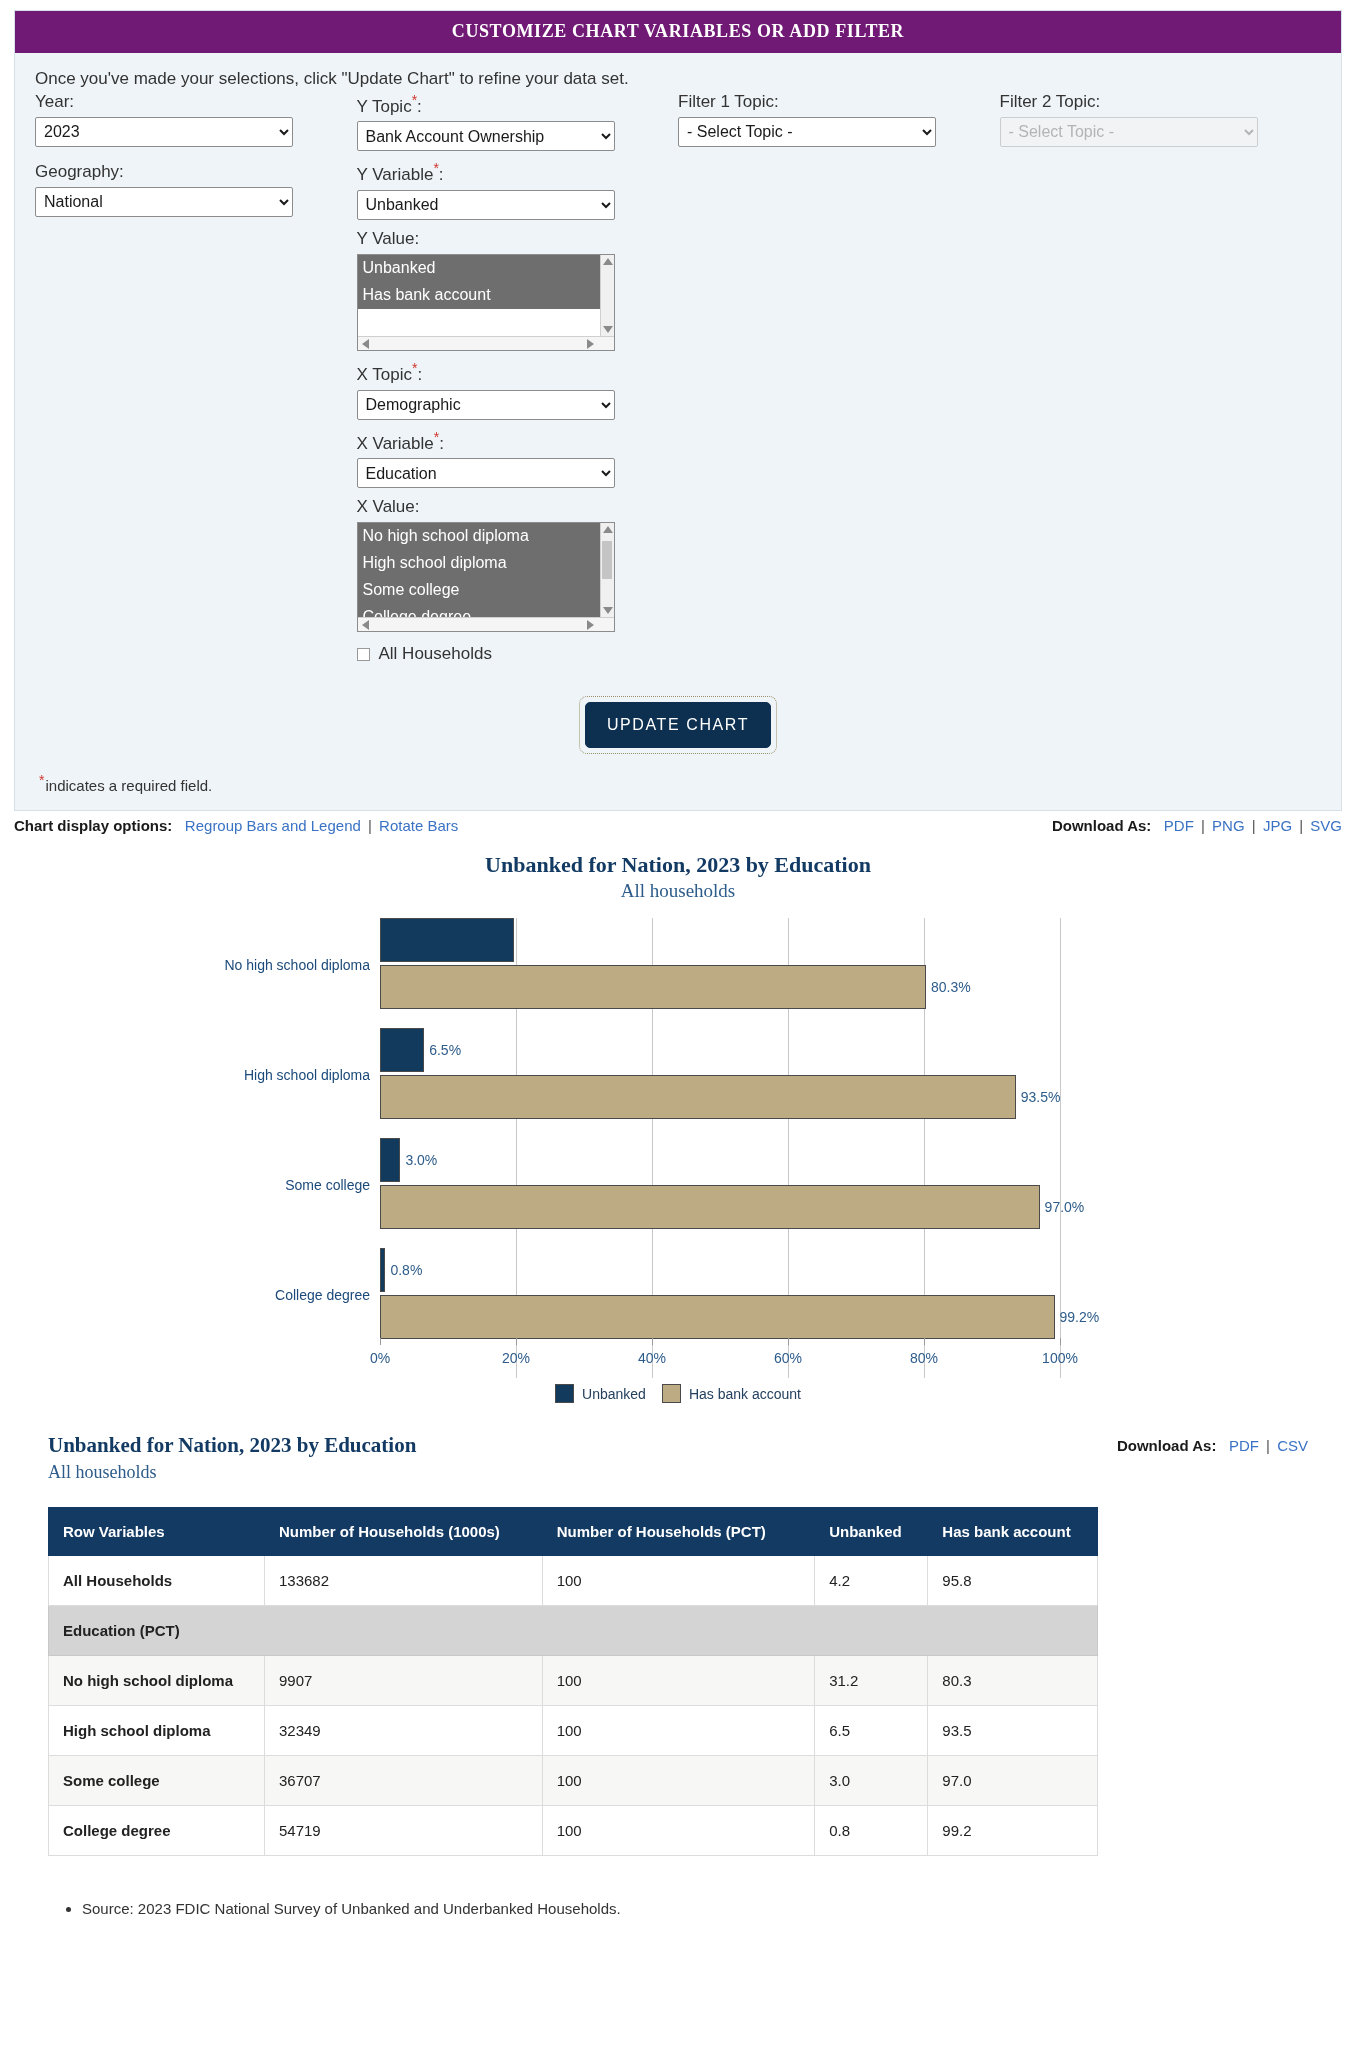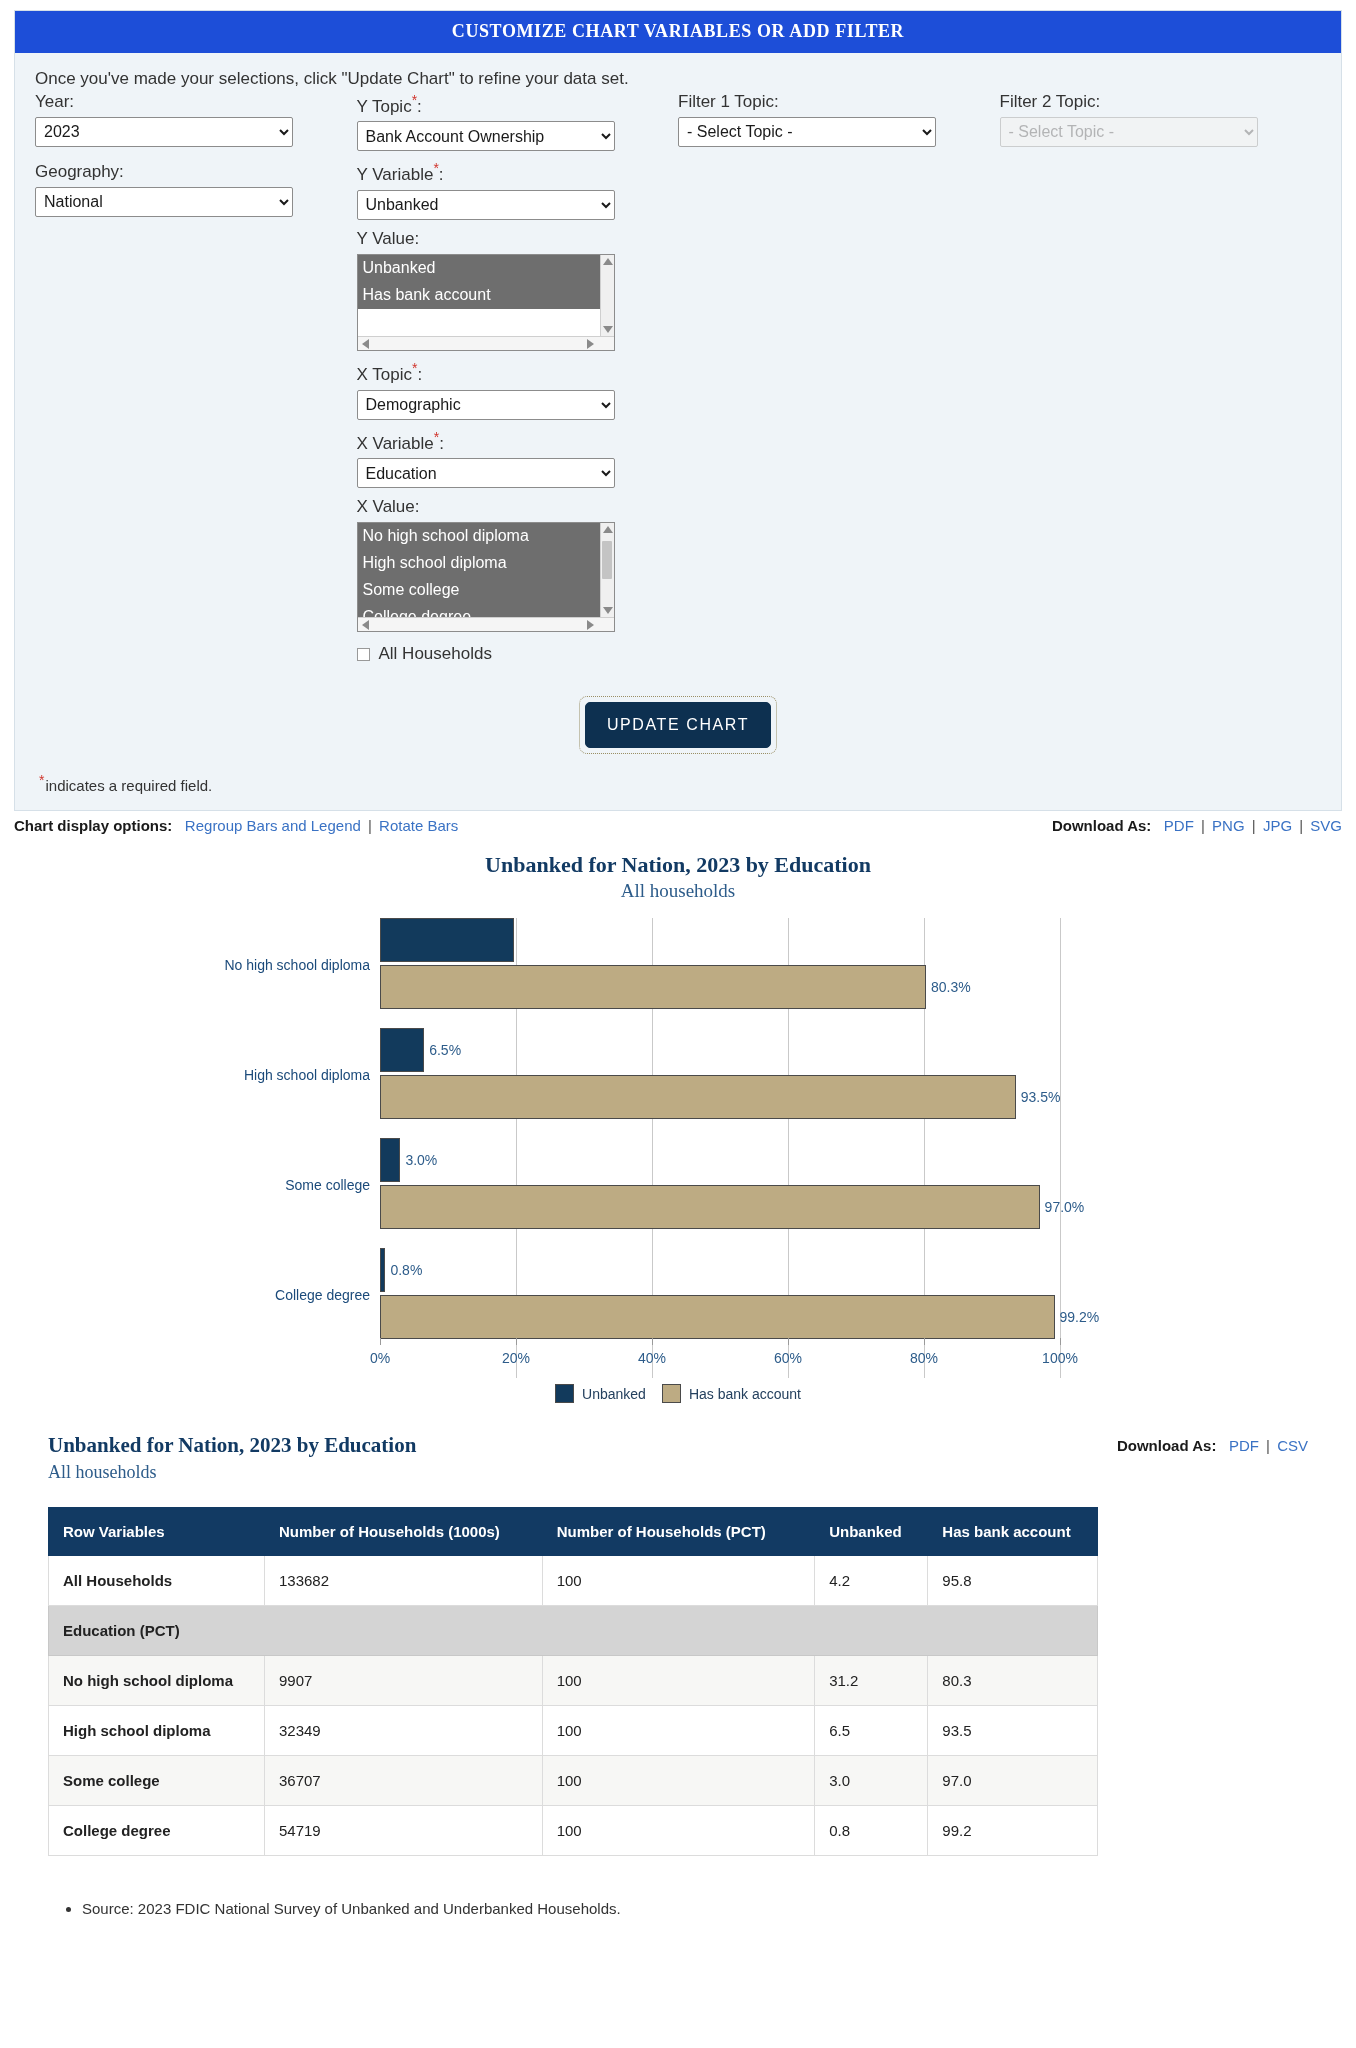--- a/index.html
+++ b/index.html
@@ -13,21 +13,21 @@
 
   .page { width: 1356px; position: relative; }
 
   
   .panel {
     margin: 10px 14px 0 14px;
     background: #eff4f8;
     border: 1px solid #d6e0e8;
   }
   .panel-header {
-    background: #1d4ed8;
+    background: #701a75;
     color: #ffffff;
     text-align: center;
     font-family: "Liberation Serif", serif;
     font-weight: bold;
     font-size: 18px;
     letter-spacing: .6px;
     padding: 10px 0 11px 0;
   }
   .panel-body { padding: 14px 20px 10px 20px; }
   .intro { color: #333; font-size: 17px; line-height: 1.45; }

